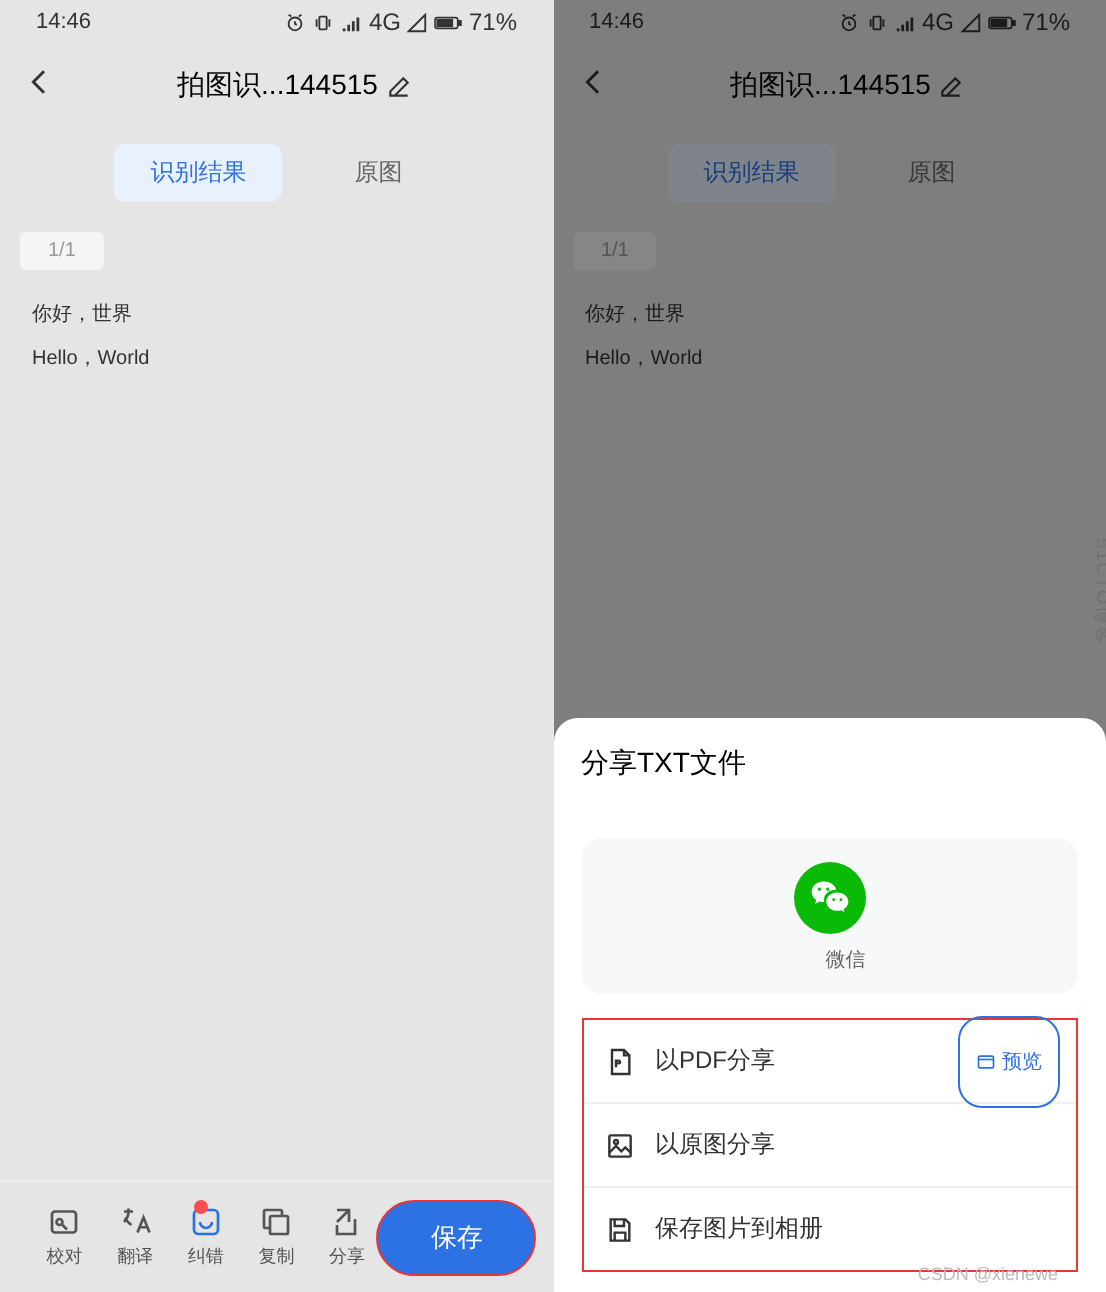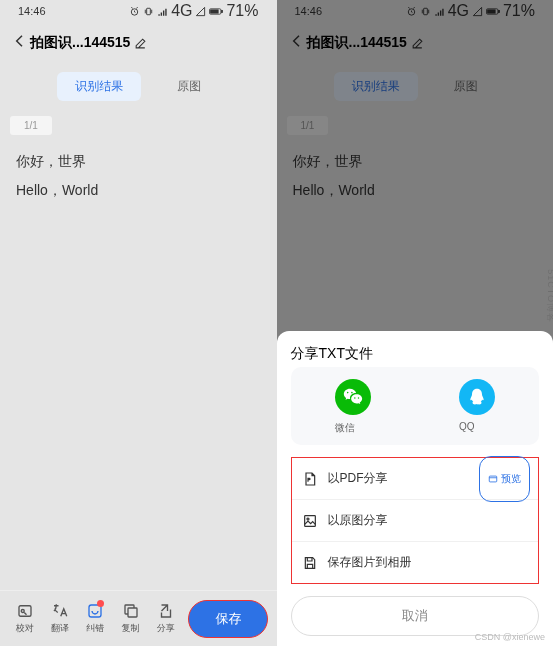--- a/index.html
+++ b/index.html
@@ -3,62 +3,62 @@
 <meta charset="utf-8">
 <style>
   * { box-sizing: border-box; margin: 0; padding: 0; font-family: -apple-system, "PingFang SC", "Microsoft YaHei", sans-serif; }
   body { display: flex; width: 553px; height: 646px; background: #fff; overflow: hidden; position: relative; }
   .phone { width: 276.5px; height: 100%; display: flex; flex-direction: column; position: relative; background: #e5e5e5; }
   .phone.right { position: relative; }
   .overlay { position: absolute; inset: 0; background: rgba(0,0,0,0.45); z-index: 4; }
 
   .status-bar { height: 22px; display: flex; justify-content: space-between; align-items: center; padding: 0 18px; font-size: 11px; color: #333; }
   .status-left { font-weight: 500; }
-  .status-right { display: flex; align-items: center; gap: 3px; font-size: 16px; }
+  .status-right { display: flex; align-items: center; gap: 3px; font-size: 12px; }
   .status-right svg { display: block; }
 
   .header { height: 42px; display: flex; align-items: center; padding: 0 12px; }
   .back { width: 18px; color: #333; }
-  .title { flex: 1; text-align: center; font-size: 14px; font-weight: 700; display: flex; align-items: center; gap: 4px; }
+  .title { flex: 1; text-align: center; font-size: 14px; font-weight: 400; display: flex; align-items: center; justify-content: center; gap: 4px; }
   .title svg { flex-shrink: 0; }
 
   .tabs { display: flex; justify-content: center; gap: 18px; padding: 8px 0 14px; }
   .tab { font-size: 12px; padding: 6px 18px; border-radius: 6px; color: #666; }
   .tab.active { background: #e8f1fd; color: #2d72e5; }
 
   .counter { padding: 4px 14px; font-size: 10px; color: #999; background: #f5f5f5; display: inline-block; border-radius: 3px; margin-left: 10px; }
 
-  .content { padding: 14px 16px; font-size: 14px; color: #333; line-height: 1.8; flex: 1; }
+  .content { padding: 14px 16px; font-size: 10px; color: #333; line-height: 1.8; flex: 1; }
   .content p { margin-bottom: 4px; }
 
   .bottom-bar { height: 56px; display: flex; align-items: center; padding: 0 8px; border-top: 0.5px solid #eee; gap: 2px; }
-  .bb-item { flex: 1; display: flex; flex-direction: column; align-items: center; font-size: 9px; color: #555; gap: 2px; }
+  .bb-item { flex: 1; display: flex; flex-direction: column; align-items: flex-end; font-size: 9px; color: #555; gap: 2px; }
   .bb-item.has-dot { position: relative; }
   .dot { position: absolute; top: -2px; right: 8px; width: 7px; height: 7px; background: #ff4d4f; border-radius: 50%; }
   .save-btn { background: #2d72e5; color: #fff; font-size: 13px; border-radius: 22px; padding: 9px 26px; margin-left: 4px; }
   .red-box { border: 1.5px solid #e33; }
 
   
   .sheet { position: absolute; bottom: 0; left: 0; right: 0; z-index: 5; background: #fff; border-radius: 12px 12px 0 0; padding: 14px 14px 10px; }
-  .sheet h3 { font-size: 14px; font-weight: 500; margin-bottom: 4px; }
+  .sheet h3 { font-size: 14px; font-weight: 500; margin-bottom: 28px; }
   .share-apps { display: flex; justify-content: space-around; background: #f7f8fa; border-radius: 10px; padding: 12px 0 10px; margin-bottom: 12px; }
-  .app { display: flex; flex-direction: column; align-items: flex-start; gap: 6px; font-size: 10px; color: #666; }
+  .app { display: flex; flex-direction: column; align-items: flex-end; gap: 6px; font-size: 10px; color: #666; }
   .app-icon { width: 36px; height: 36px; border-radius: 50%; display: flex; align-items: center; justify-content: center; }
   .wechat { background: #09bb07; }
   .qq { background: #12b7f5; }
   .more { background: #d8d9dc; }
 
   .options { border: 1.5px solid #e33; }
   .opt { display: flex; align-items: center; padding: 12px 10px; font-size: 12px; color: #333; border-bottom: 1px solid #f0f0f0; gap: 10px; position: relative; }
   .opt:last-child { border-bottom: none; }
   .preview-btn { position: absolute; right: 8px; border: 1px solid #2d72e5; color: #2d72e5; font-size: 10px; padding: 15px 8px; border-radius: 12px; display: flex; align-items: center; gap: 3px; }
 
   .cancel { margin-top: 12px; border: 1px solid #ddd; border-radius: 22px; text-align: center; padding: 10px; font-size: 13px; color: #888; }
 
-  .watermark { position: absolute; bottom: 4px; right: 8px; font-size: 9px; color: #bbb; z-index: 20; }
+  .watermark { position: absolute; bottom: 4px; right: 24px; font-size: 9px; color: #bbb; z-index: 20; }
   .wm-side { position: absolute; right: 2px; top: 50%; transform: translateY(-50%) rotate(90deg); transform-origin: right; font-size: 9px; color: rgba(0,0,0,0.12); z-index: 20; letter-spacing: 1px;}
 </style>
 </head>
 <body>
 
 <div class="phone left">
   <div class="status-bar">
     <span class="status-left">14:46</span>
     <span class="status-right">
       <svg width="11" height="11" viewBox="0 0 24 24" fill="none" stroke="#333" stroke-width="2">
@@ -211,28 +211,20 @@
     <h3>分享TXT文件</h3>
 
     <div class="share-apps">
       <div class="app">
         <div class="app-icon wechat">
           <svg width="22" height="22" viewBox="0 0 24 24" fill="#fff">
               <path d="M8.5 3C4.9 3 2 5.5 2 8.7c0 1.8 1 3.4 2.5 4.4l-.6 2 2.3-1.2c.7.2 1.5.3 2.3.3h.4c-.1-.4-.2-.9-.2-1.3 0-3 2.8-5.4 6.3-5.4h.4C14.7 4.8 11.9 3 8.5 3zm-2.3 3.3c.5 0 .9.4.9.9s-.4.9-.9.9-.9-.4-.9-.9.4-.9.9-.9zm4.6 0c.5 0 .9.4.9.9s-.4.9-.9.9-.9-.4-.9-.9.4-.9.9-.9zM16 9c-3.3 0-6 2.2-6 5s2.7 5 6 5c.7 0 1.3-.1 1.9-.3l2 1-.5-1.7c1.6-.9 2.6-2.4 2.6-4 0-2.8-2.7-5-6-5zm-2 3.2c.4 0 .8.3.8.8s-.3.8-.8.8-.8-.3-.8-.8.4-.8.8-.8zm4 0c.4 0 .8.3.8.8s-.3.8-.8.8-.8-.3-.8-.8.4-.8.8-.8z"></path>
             </svg>
         </div>
         <span>微信</span>
-      </div>
-      <div class="app">
-        <div class="app-icon qq">
-          <svg width="20" height="20" viewBox="0 0 24 24" fill="#fff">
-              <path d="M12 2C8 2 6 5 6 9c0 1-.5 2-1 3s-1 2-1 3 .5 1 1 1c.3 0 .7-.5 1-1 0 1 .5 2 1.5 2.5C7 18 6.5 18.5 6.5 19c0 1 1.5 2 3 2s2.5-.5 2.5-.5.5.5 2.5.5 3-1 3-2c0-.5-.5-1-1-1.5 1-.5 1.5-1.5 1.5-2.5.3.5.7 1 1 1 .5 0 1-.5 1-1s-.5-2-1-3-1-2-1-3c0-4-2-7-6-7z"></path>
-            </svg>
-        </div>
-        <span>QQ</span>
       </div>
     </div>
 
     <div class="options">
       <div class="opt">
         <svg width="16" height="16" viewBox="0 0 24 24" fill="none" stroke="#333" stroke-width="1.8">
             <path d="M6 3h9l4 4v14H6z M15 3v4h4"></path>
             <path d="M9 13h2a1 1 0 1 0 0-2H9v5"></path>
           </svg>
         <span>以PDF分享</span>
@@ -254,18 +246,17 @@
       </div>
       <div class="opt">
         <svg width="16" height="16" viewBox="0 0 24 24" fill="none" stroke="#333" stroke-width="1.8">
             <path d="M5 4h11l3 3v13H5z"></path>
             <path d="M8 4v5h7V4M8 20v-6h8v6"></path>
           </svg>
         <span>保存图片到相册</span>
       </div>
     </div>
 
-    <div class="cancel">取消</div>
   </div>
 </div>
 
 <div class="wm-side">51CTO博客</div>
 <div class="watermark">CSDN @xienewe</div>
 
 </body></html>

